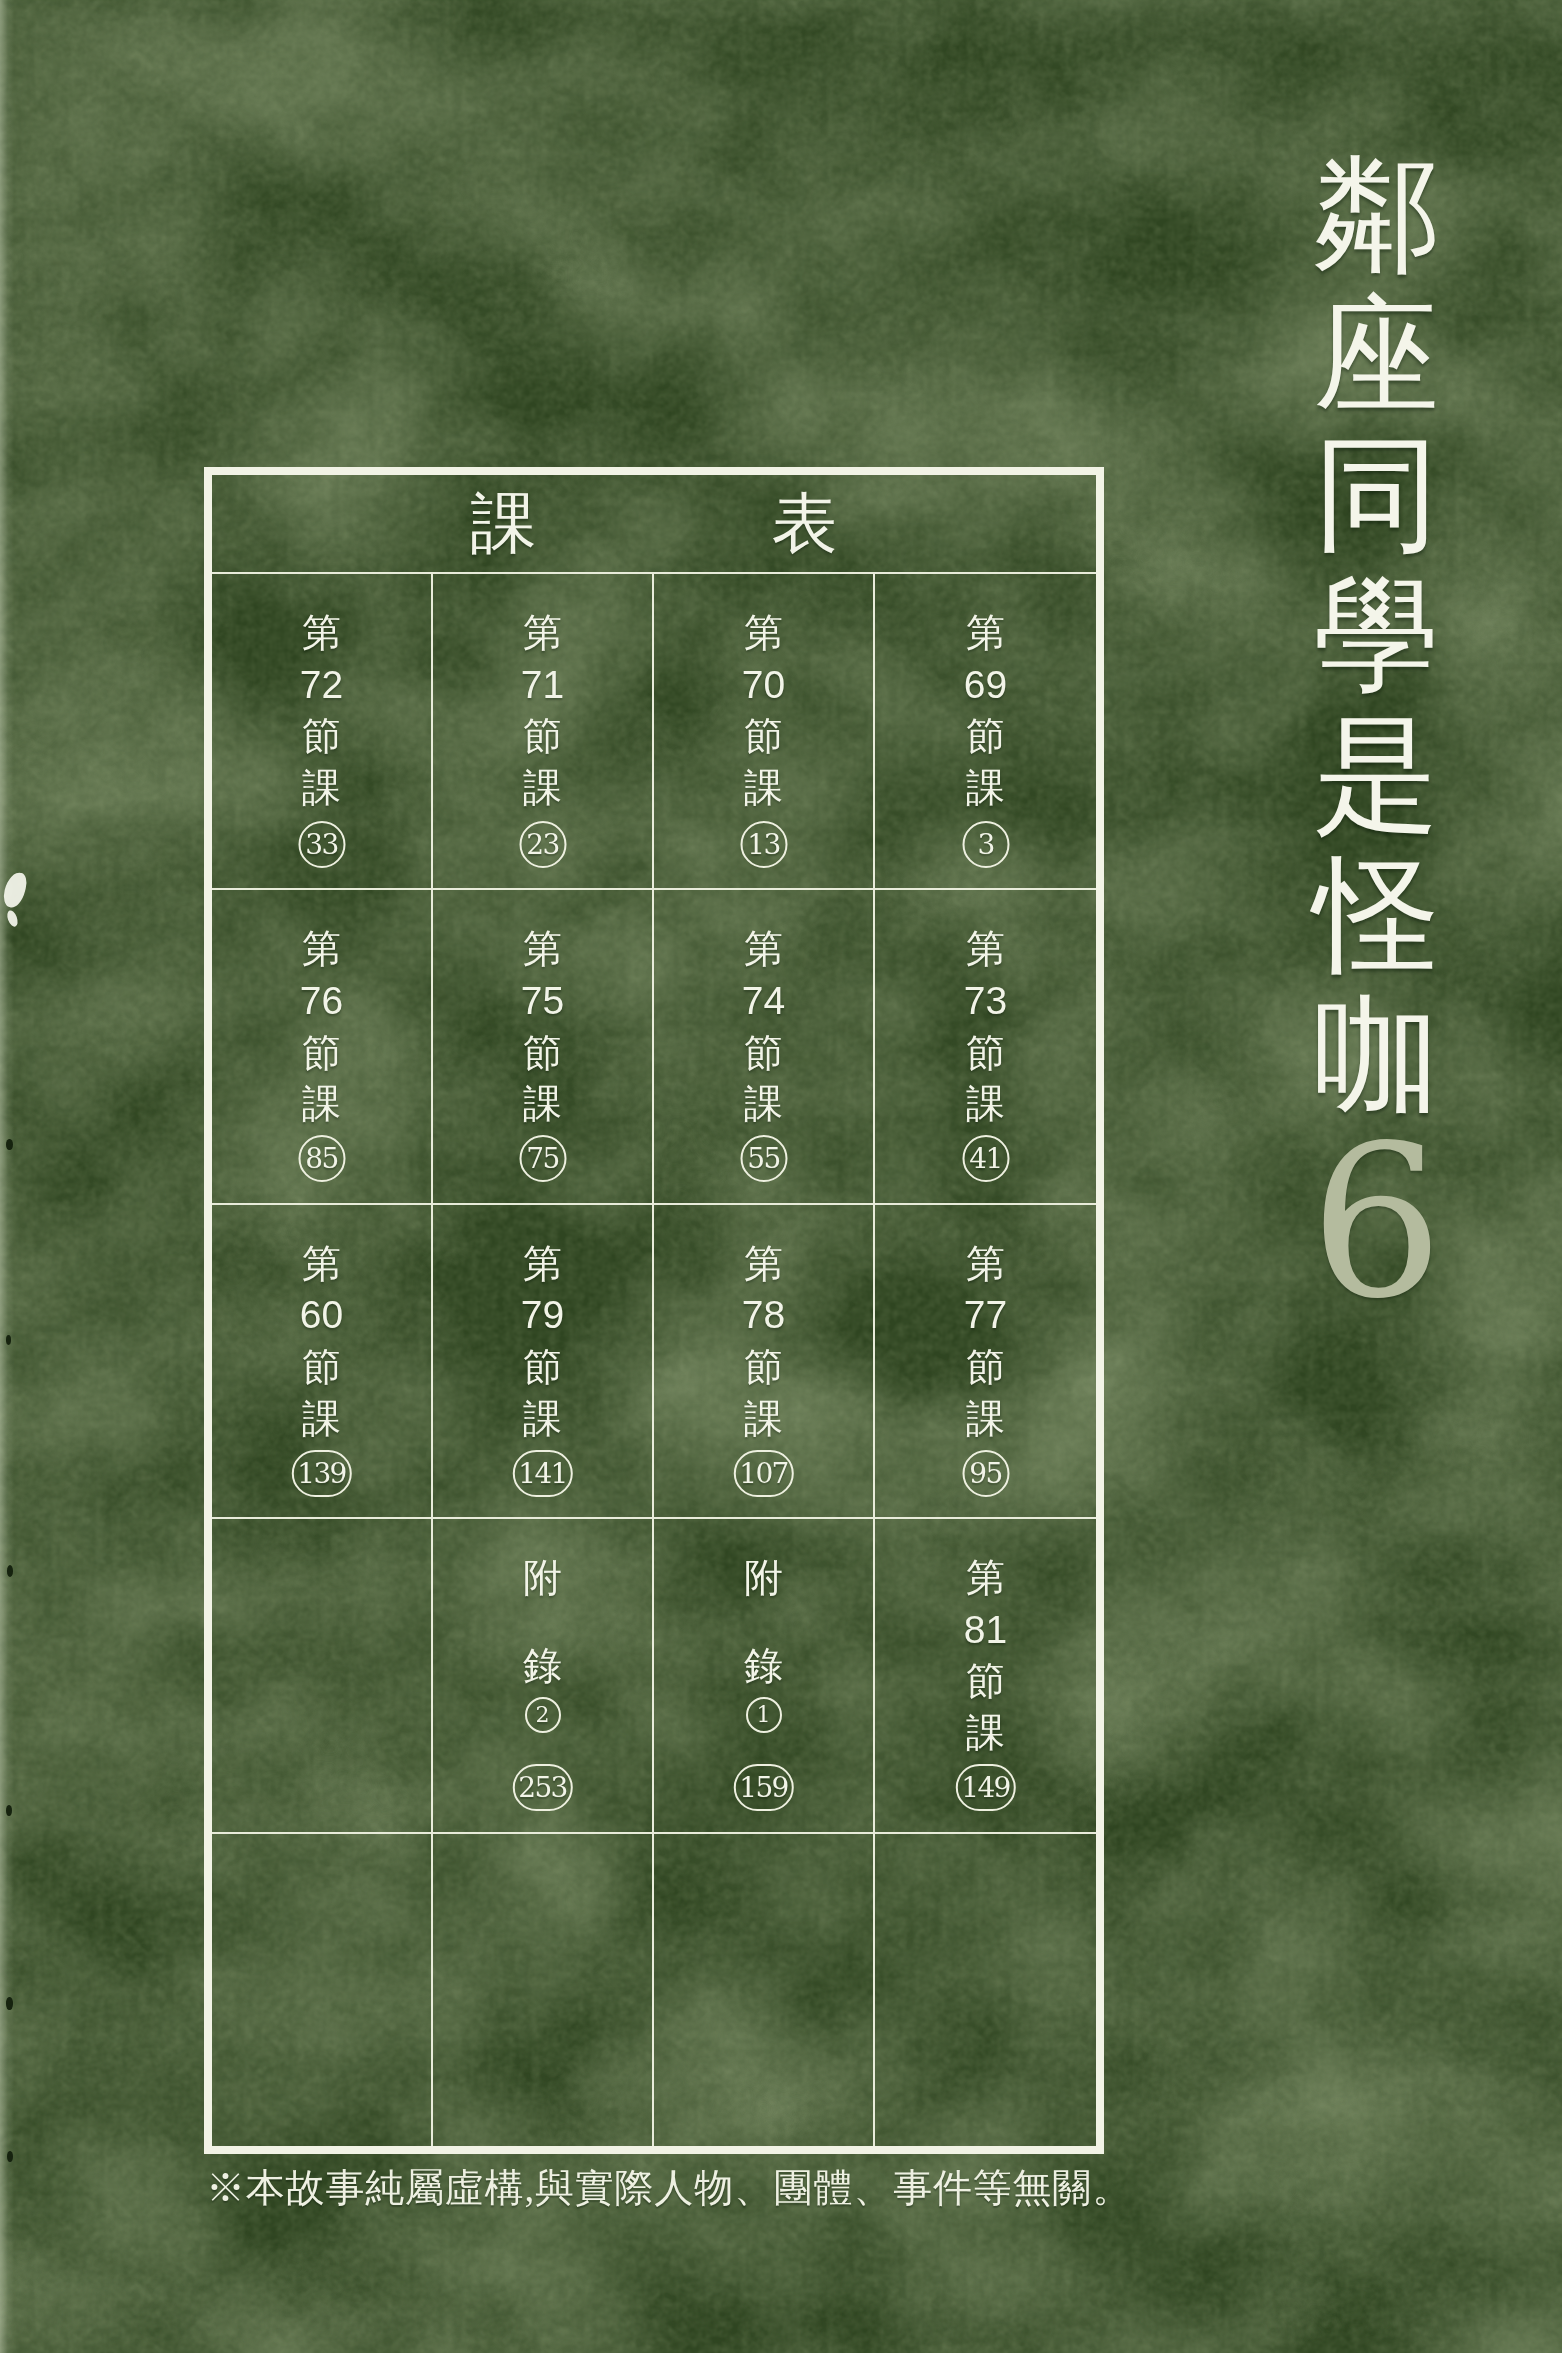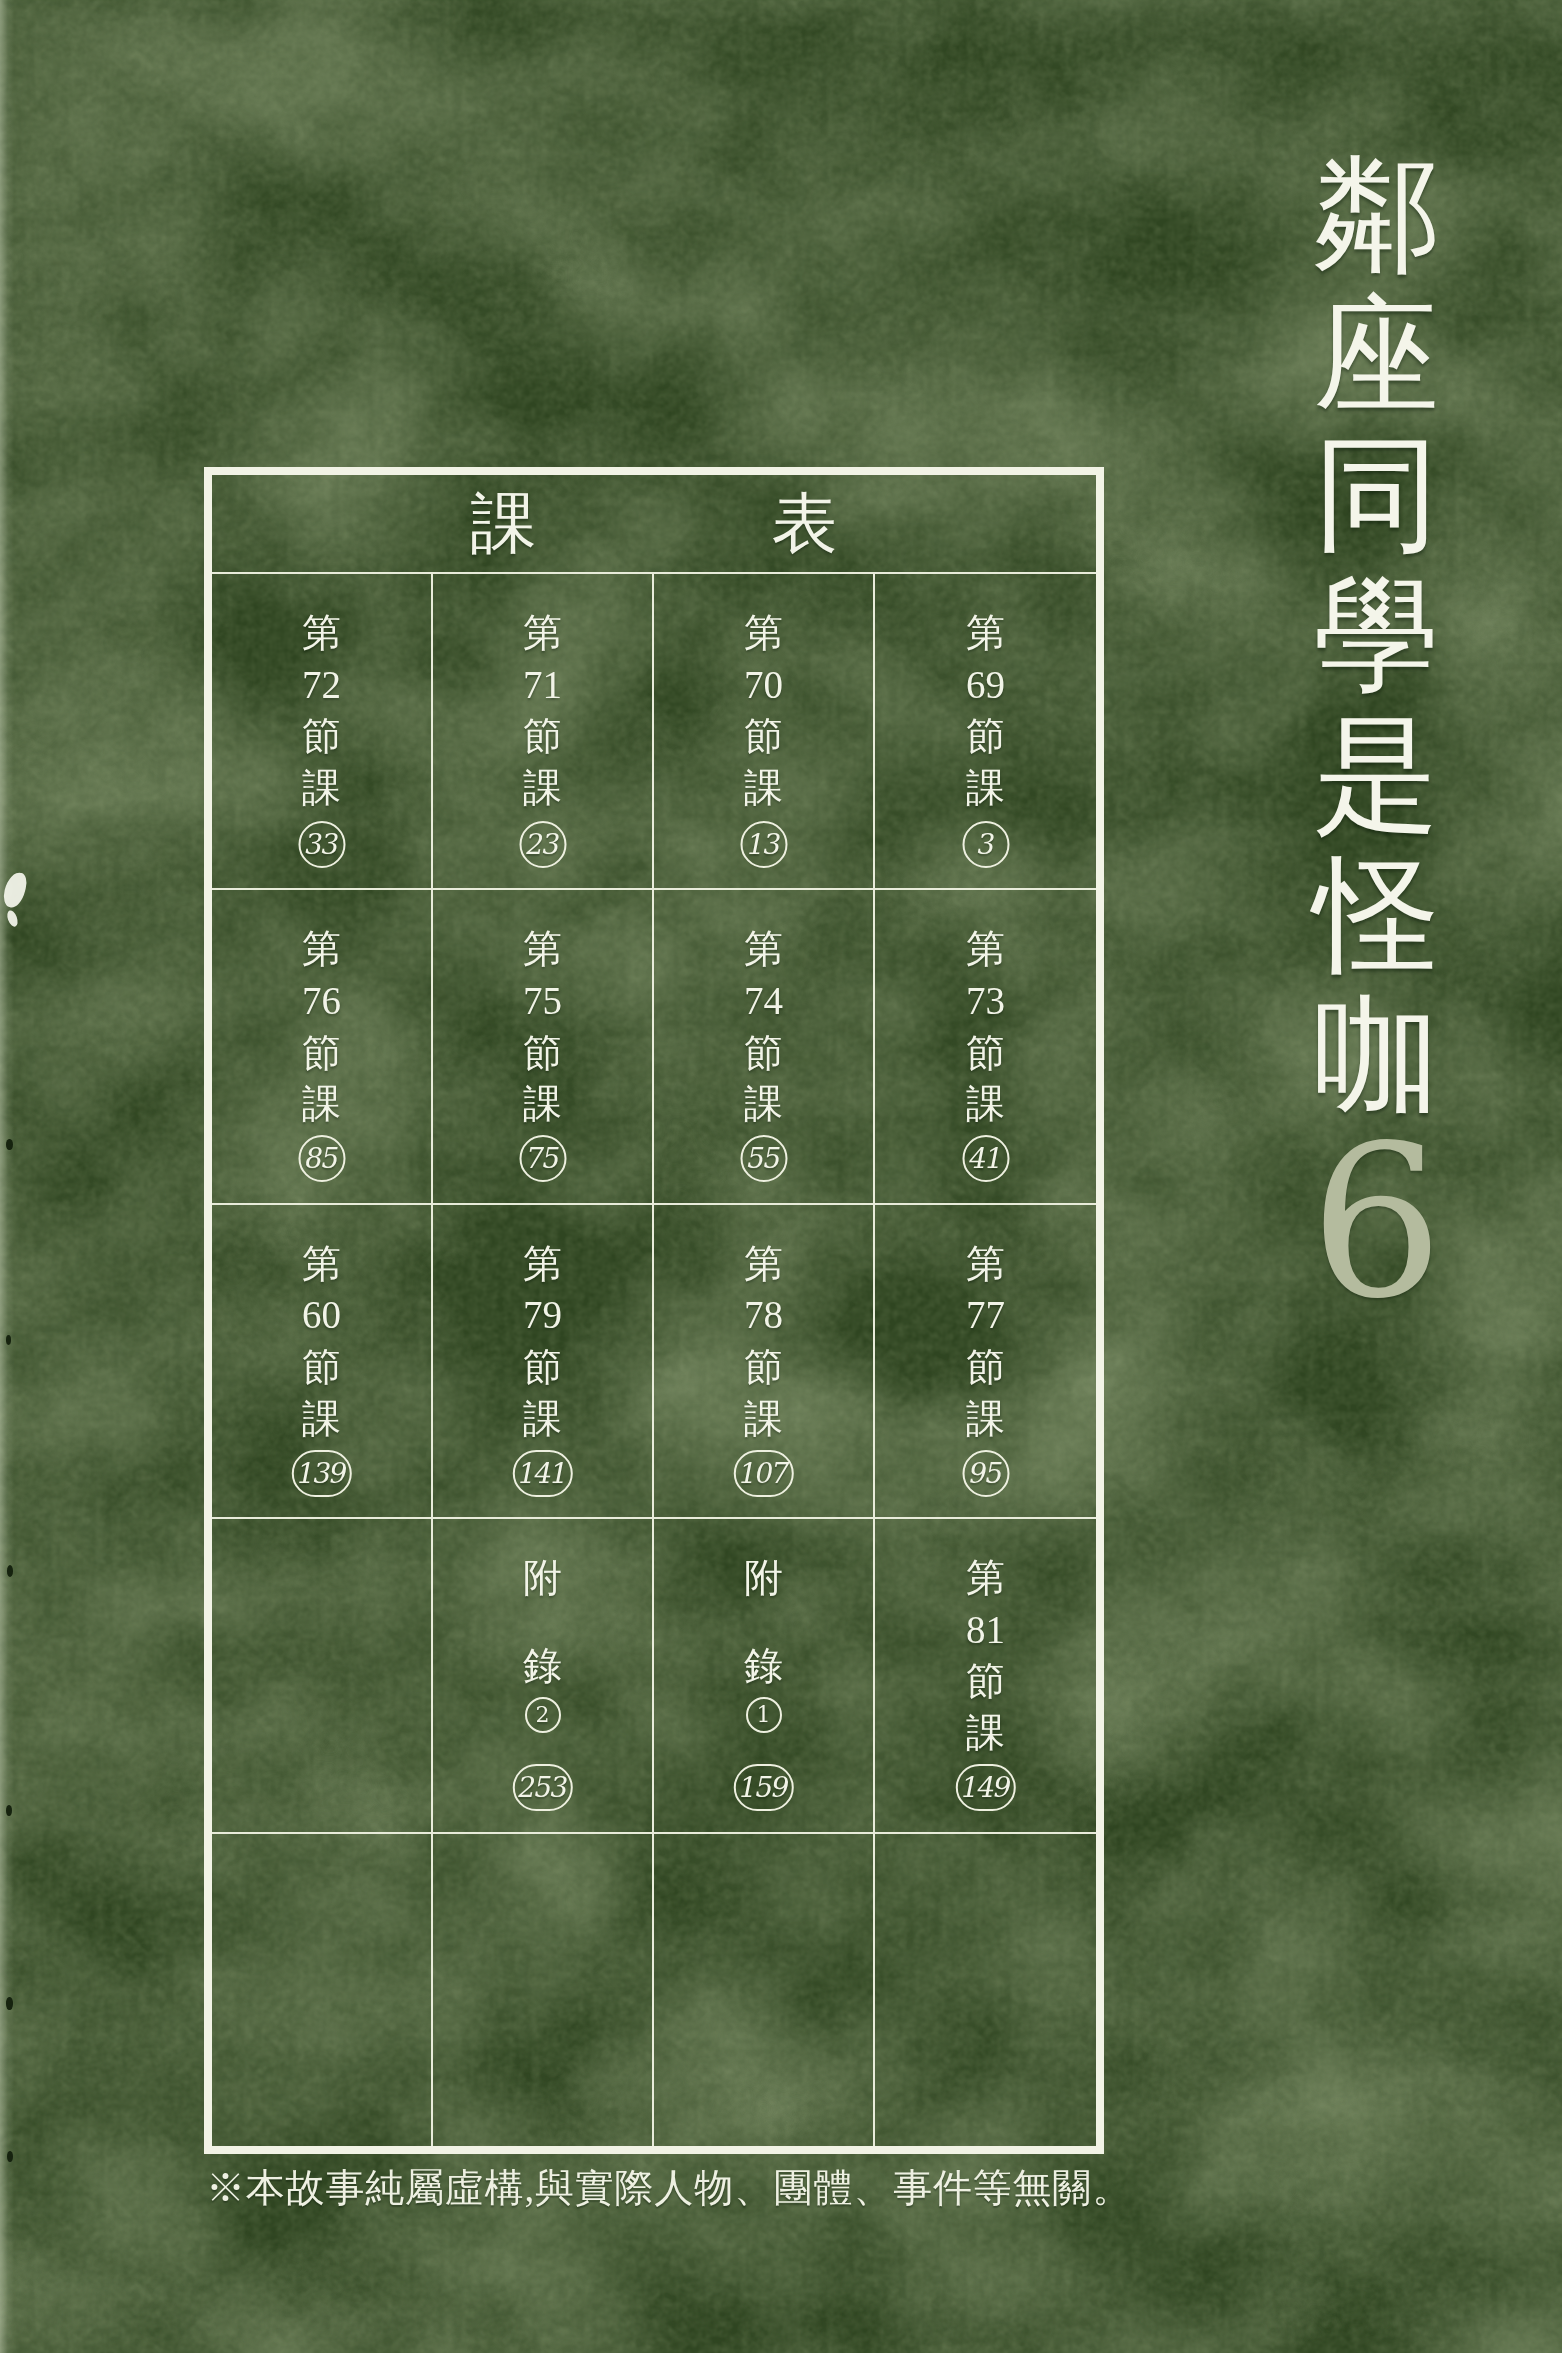--- a/index.html
+++ b/index.html
@@ -39,30 +39,29 @@
   .cell{position:relative;min-width:0;}
   .cell:not(:last-child){border-right:2.4px solid #e9ecdb;}
   .lines{
     position:absolute;top:39px;left:0;right:0;
     display:flex;flex-direction:column;align-items:center;gap:12.6px;
     font-size:39px;line-height:1;
     text-shadow:0 2.4px 2.4px rgba(0,18,0,0.35);
   }
   .ch{display:block;height:39px;line-height:39px;}
   .spacer{display:block;height:23.5px;}
-  .num{font-family:Liberation Serif, serif;}
+  .num{font-family:Liberation Sans, sans-serif;}
   .page-circle{
     position:absolute;bottom:20.4px;left:50%;transform:translateX(-50%);
     min-width:47px;height:47px;box-sizing:border-box;padding:0 3.9px;
     border:2.4px solid #eef0e0;border-radius:784px;
     display:flex;align-items:center;justify-content:center;
     font-size:28px;letter-spacing:-1.6px;
     font-family:"DejaVu Serif","Liberation Serif",serif;
     text-shadow:0 1.6px 1.6px rgba(0,18,0,0.3);
-    font-style:italic;
   }
   .sub-circle{
     box-sizing:border-box;width:36px;height:36px;
     border:2.4px solid #eef0e0;border-radius:50%;
     display:flex;align-items:center;justify-content:center;
     font-size:22px;letter-spacing:0;
     font-family:"DejaVu Serif","Liberation Serif",serif;
   }
 
   

